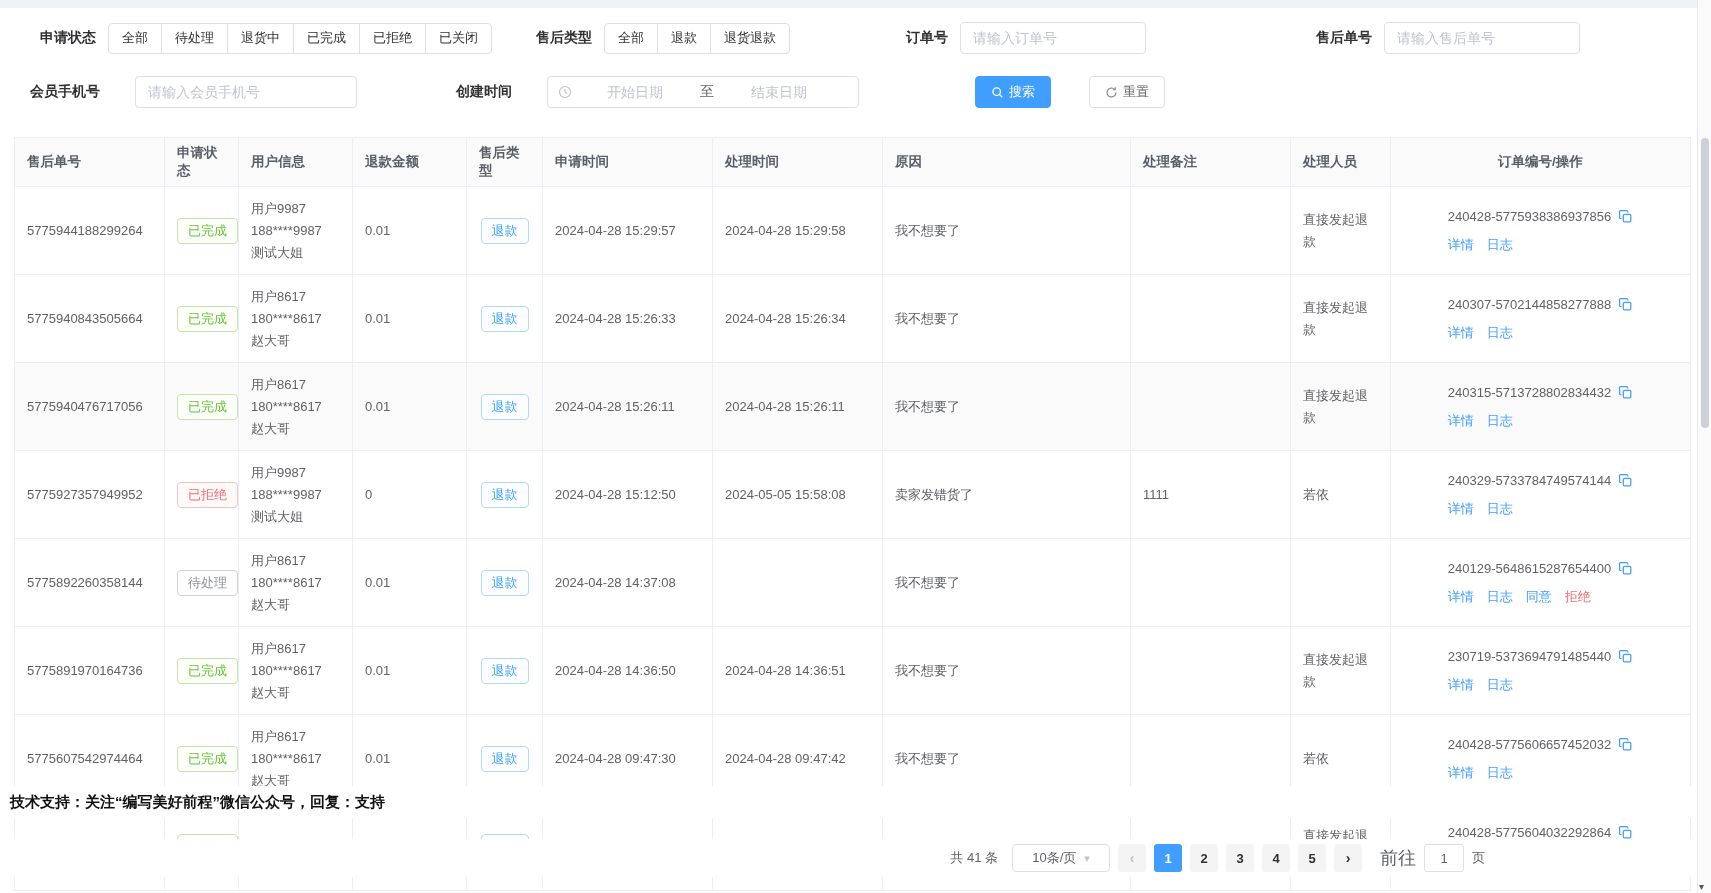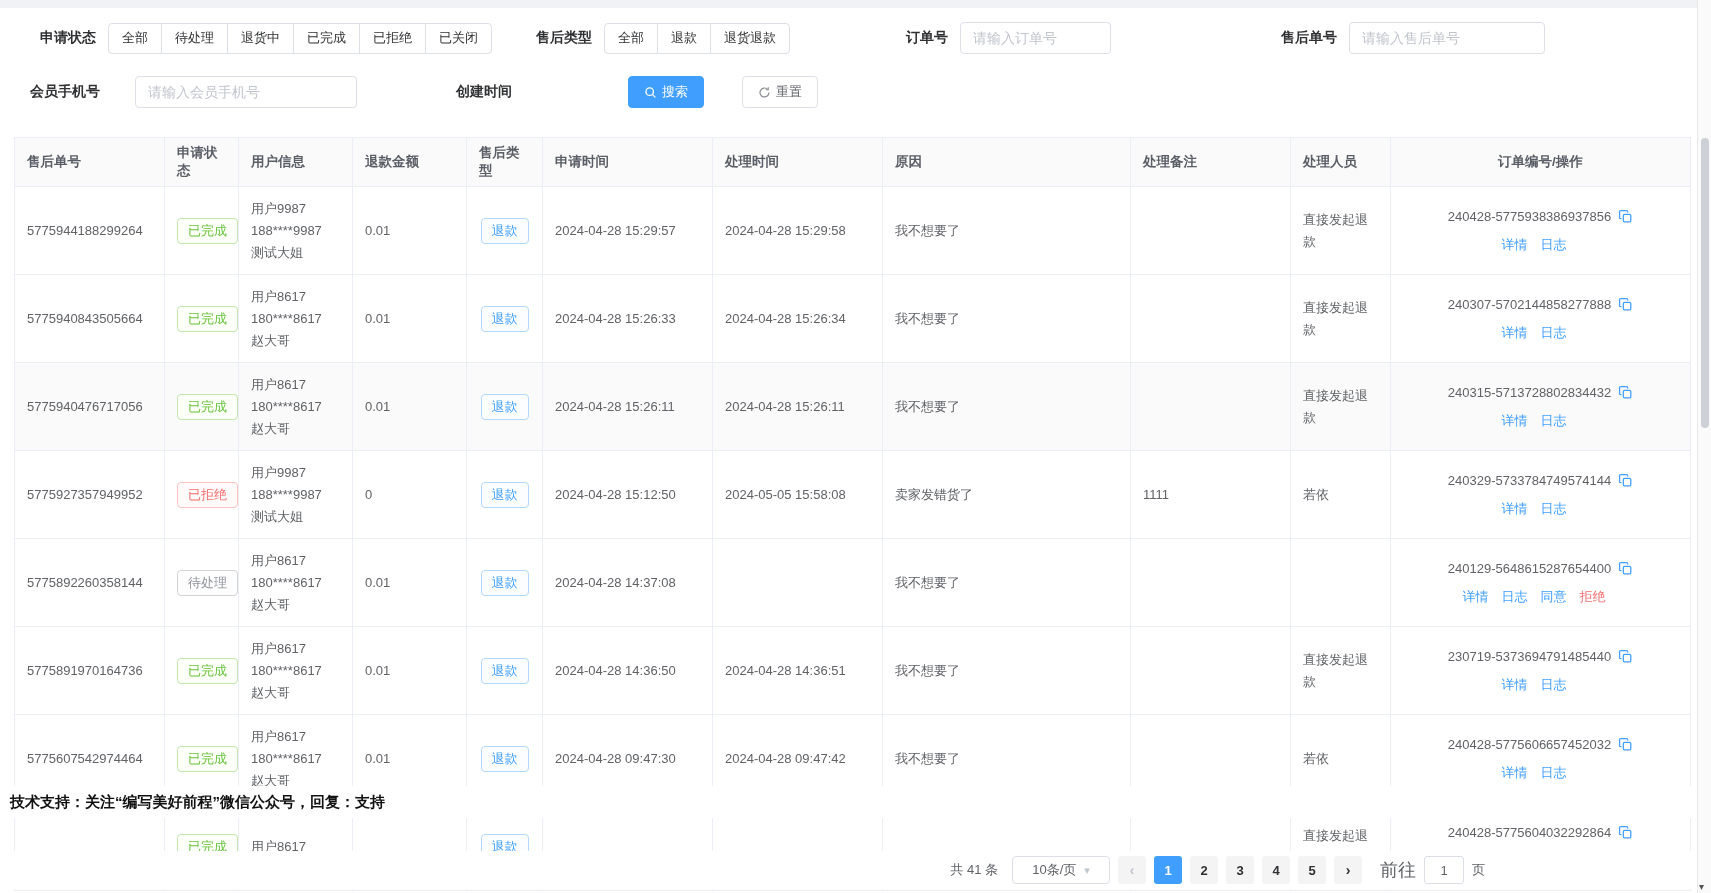--- a/index.html
+++ b/index.html
@@ -22,21 +22,21 @@
   .tinput { height:32px; border:1px solid #dcdfe6; border-radius:4px; padding:0 12px;
     font-size:14px; color:#606266; outline:none; font-family:inherit; }
   .tinput::placeholder { color:#c0c4cc; }
   .ml-status { margin-left:40px; }
   .ml-type { margin-left:44px; }
   .ml-order { margin-left:116px; }
   .ml-service { margin-left:170px; }
   .ml-phone { margin-left:30px; }
   .ml-created { margin-left:76px;font-family:Liberation Serif, serif; }
   .ml-search { margin-left:93px; }
-  .in-order { width:151px; margin-left:12px; }
+  .in-order { width:186px; margin-left:12px; }
   .in-service { width:196px; margin-left:12px; }
   .in-phone { width:222px; margin-left:12px; }
   .date-range { display:flex; align-items:center; width:312px; height:32px;
     border:1px solid #dcdfe6; border-radius:4px; margin-left:12px; padding:0 10px; }
   .date-range input { border:none; outline:none; width:118px; text-align:center;
     font-size:14px; color:#606266; font-family:inherit; }
   .date-range input::placeholder { color:#c0c4cc; }
   .range-sep { font-size:14px; color:#606266; padding:0 6px; }
   .btn { height:32px; border-radius:4px; font-size:13px; display:inline-flex;
     align-items:center; gap:5px; padding:0 15px; cursor:pointer; border:1px solid #dcdfe6;
@@ -54,33 +54,33 @@
     color:#606266; line-height:22px; word-break:break-all; }
   tr.hl td { background:#fafafa; }
   .tag { display:inline-block; height:26px; line-height:24px; padding:0 10px;
     border-radius:4px; border:1px solid; font-size:13px; white-space:nowrap; }
   .tag-success { color:#67c23a; border-color:#c2e7b0; background:#fdfff9; }
   .tag-danger  { color:#f56c6c; border-color:#fbc4c4; background:#fffafa; }
   .tag-info    { color:#909399; border-color:#d3d4d6; background:#fdfdfd; }
   .tag-primary { color:#409eff; border-color:#b3d8ff; background:#fbfdff; }
   td.c-status, td.c-type { text-align:center; }
   td.c-ops { text-align:center; }
-  .ops-inner { display:inline-block; text-align:center; }
+  .ops-inner { display:inline-block; text-align:left; }
   .order-line { display:flex; align-items:center; gap:7px; white-space:nowrap;
     color:#606266; }
   .copy-icon { cursor:pointer; display:inline-flex; }
   .links { margin-top:6px; }
   .links a { color:#409eff; text-decoration:none; margin-right:13px; cursor:pointer; }
   .links a.danger { color:#f56c6c; }
 
   
   .support-bar { position:fixed; left:0; bottom:75px; width:100%; height:32px;
     background:#fff; display:flex; align-items:center; padding-left:10px; z-index:5; }
   .support-bar span { font-size:15px; font-weight:700; color:#111; }
-  .pagination-bar { position:fixed; left:0; bottom:4px; width:100%; height:38px;
+  .pagination-bar { position:fixed; left:0; bottom:16px; width:100%; height:38px;
     background:#fff; display:flex; align-items:center; justify-content:flex-end;
     padding-right:226px; z-index:6; }
   .pg-total { font-size:13px; color:#606266; }
   .pg-sizer { width:98px; height:28px; border:1px solid #dcdfe6; border-radius:4px;
     margin-left:14px; display:flex; align-items:center; justify-content:center; gap:8px;
     font-size:13px; color:#606266; cursor:pointer; background:#fff; }
   .pg-sizer .chev { color:#c0c4cc; font-size:11px; }
   .pg-btn { min-width:28px; height:28px; margin-left:8px; border:none; border-radius:3px;
     background:#f4f4f5; color:#303133; font-size:13px; font-weight:600; cursor:pointer;
     display:inline-flex; align-items:center; justify-content:center; font-family:inherit; }
@@ -124,20 +124,31 @@
       </div>
     <span class="flabel ml-order">订单号</span>
     <input class="tinput in-order" placeholder="请输入订单号" style="">
     <span class="flabel ml-service">售后单号</span>
     <input class="tinput in-service" placeholder="请输入售后单号" style="">
   </div>
   <div class="frow frow2">
     <span class="flabel ml-phone">会员手机号</span>
     <input class="tinput in-phone" placeholder="请输入会员手机号" style="">
     <span class="flabel ml-created">创建时间</span>
+    <div class="date-range">
+      <span style="display:inline-flex;margin-right:4px;">
+        <svg width="14" height="14" viewBox="0 0 16 16" fill="none" stroke="#c0c4cc" stroke-width="1.4">
+          <circle cx="8" cy="8" r="6.3"></circle>
+            <path d="M8 4.5V8l2.4 1.6"></path>
+        </svg>
+      </span>
+      <input placeholder="开始日期" style="">
+      <span class="range-sep">至</span>
+      <input placeholder="结束日期" style="">
+    </div>
     <button class="btn btn-primary ml-search">
       <span style="display:inline-flex;">
         <svg width="13" height="13" viewBox="0 0 16 16" fill="none" stroke="#fff" stroke-width="1.6">
           <circle cx="7" cy="7" r="4.6"></circle>
             <path d="M10.6 10.6 14 14"></path>
         </svg>
       </span>
       <span>搜索</span>
     </button>
     <button class="btn" style="margin-left:15px;">

